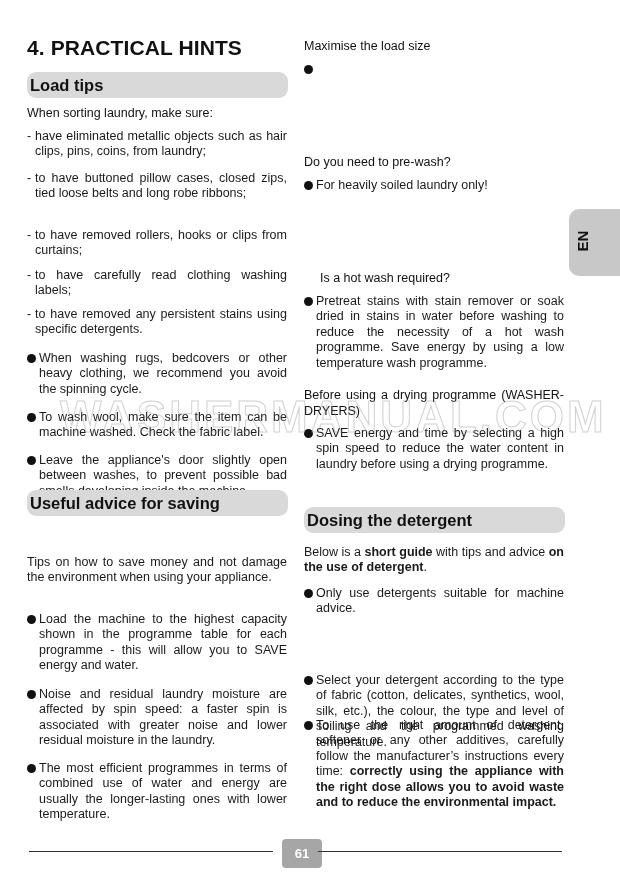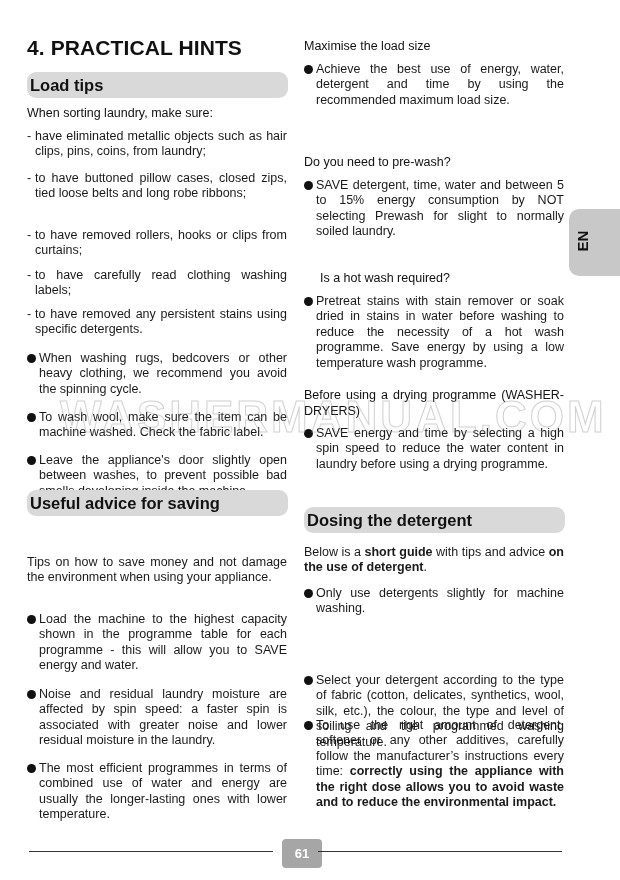--- a/index.html
+++ b/index.html
@@ -126,29 +126,28 @@
     <span class="dot"></span>
     <span class="txt">The most efficient programmes in terms of combined use of water and energy are usually the longer-lasting ones with lower temperature.</span>
   </div>
 </div>
 
 <div class="col col-right">
   <div class="sub" style="top:39px;">Maximise the load size</div>
   <div class="bullet-item" style="top:62px;">
     <span class="dot"></span>
     <span class="txt">
-      <span class="line">Achieve the best use of energy, water, detergent and time by using the recommended maximum load size.</span>
     </span>
   </div>
 
   <div class="sub" style="top:155px;">Do you need to pre-wash?</div>
   <div class="bullet-item" style="top:178px;">
     <span class="dot"></span>
     <span class="txt">
-      <span class="line">SAVE detergent, time, water and between 5 to 15% energy consumption by NOT selecting Prewash for slight to normally soiled laundry.</span>
+      <span class="line">For heavily soiled laundry only!</span>
     </span>
   </div>
 
   <div class="sub" style="top:271px;padding-left:16px;">Is a hot wash required?</div>
   <div class="bullet-item" style="top:294px;">
     <span class="dot"></span>
     <span class="txt">Pretreat stains with stain remover or soak dried in stains in water before washing to reduce the necessity of a hot wash programme. Save energy by using a low temperature wash programme.</span>
   </div>
 
   <div class="sub justify" style="top:388px;">Before using a drying programme (WASHER-DRYERS)</div>
@@ -157,21 +156,21 @@
     <span class="txt">SAVE energy and time by selecting a high spin speed to reduce the water content in laundry before using a drying programme.</span>
   </div>
 
   <div class="section-bar" style="top:507px;">Dosing the detergent</div>
   <div class="p" style="top:545px;">
     <span>Below is a </span><span class="b">short guide</span><span> with tips and advice </span><span class="b">on the use of detergent</span><span>.</span>
   </div>
 
   <div class="bullet-item" style="top:586px;">
     <span class="dot"></span>
-    <span class="txt">Only use detergents slightly for machine washing.</span>
+    <span class="txt">Only use detergents suitable for machine advice.</span>
   </div>
   <div class="bullet-item" style="top:629px;margin-top:44px;">
     <span class="dot"></span>
     <span class="txt">Select your detergent according to the type of fabric (cotton, delicates, synthetics, wool, silk, etc.), the colour, the type and level of soiling and the programmed washing temperature.</span>
   </div>
   <div class="bullet-item" style="top:718px;">
     <span class="dot"></span>
     <span class="txt"><span>To use the right amount of detergent, softener or any other additives, carefully follow the manufacturer’s instructions every time: </span><span class="b">correctly using the appliance with the right dose allows you to avoid waste and to reduce the environmental impact.</span></span>
   </div>
 </div>

